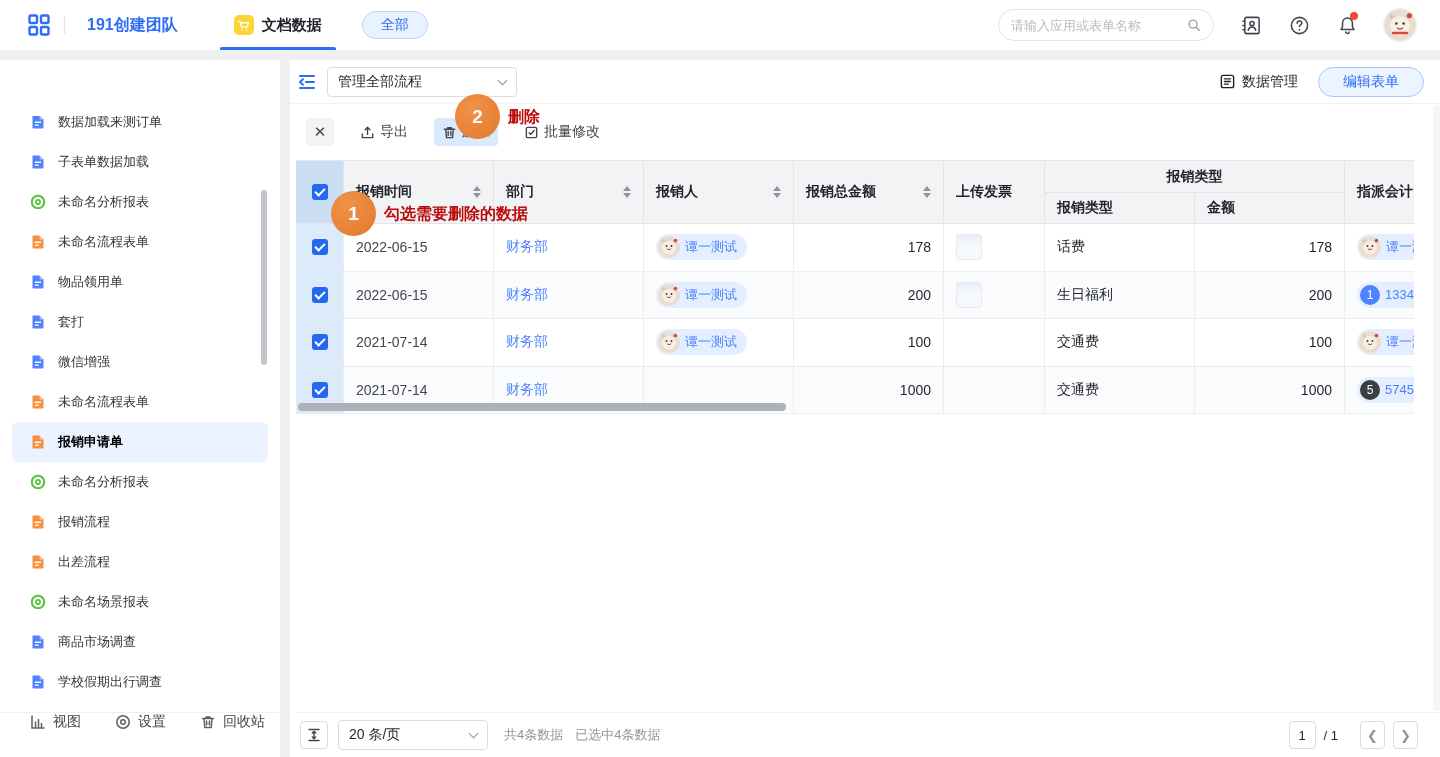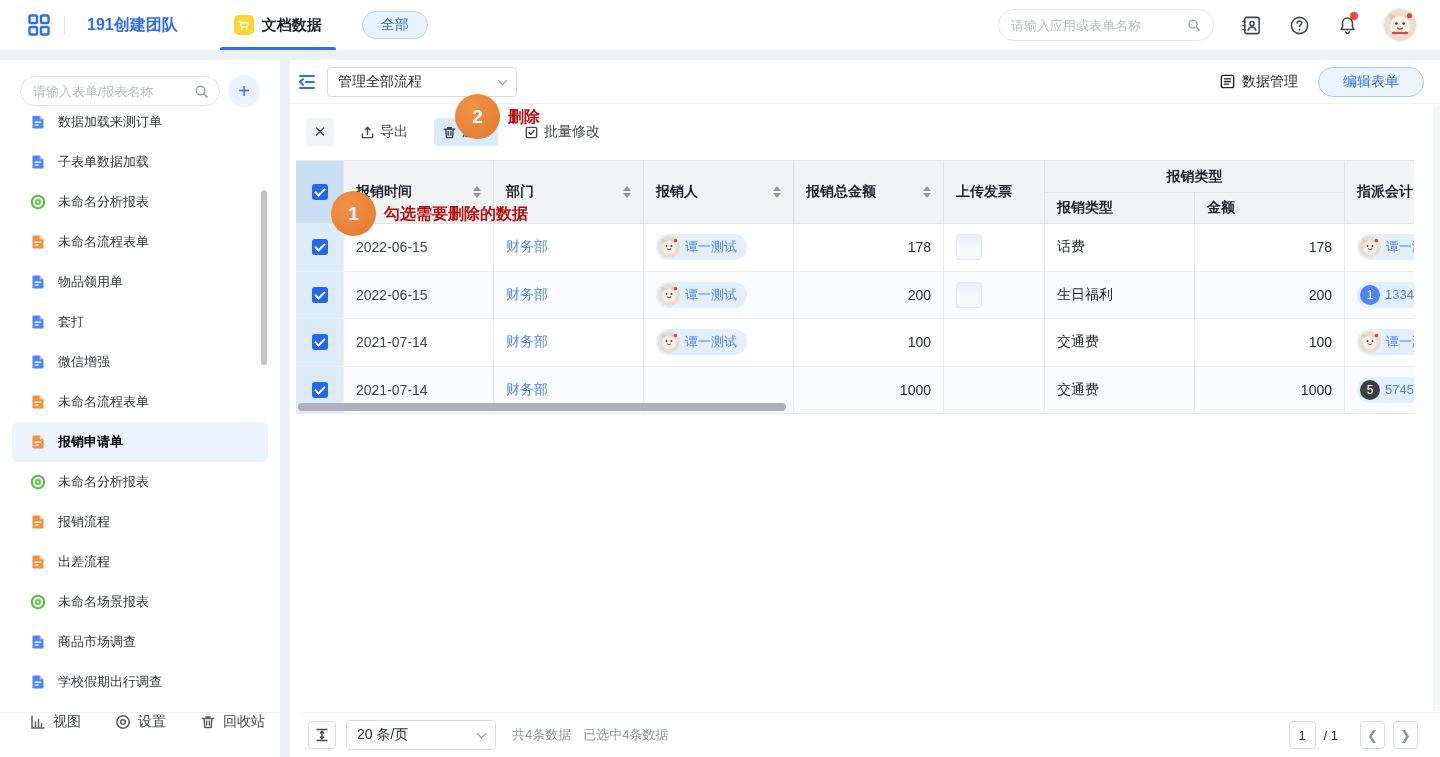--- a/index.html
+++ b/index.html
@@ -78,21 +78,21 @@
   .cnt.blue { background:#4e83fd; } .cnt.dark { background:#3b3e43; }
   .invoice-thumb { width:26px; height:26px; border:1px solid #e6e9ef; border-radius:3px; background:linear-gradient(180deg,#e8edf6 0%,#f3f6fb 35%,#fbfcfe 100%); box-shadow:inset 0 -9px 0 #f6f8fb; }
   .h-scrollthumb { position:absolute; top:343px; left:8px; width:488px; height:8px; border-radius:4px; background:#aeb1b9; cursor:pointer; }
   .v-scrolltrack { position:absolute; top:46px; bottom:46px; right:0; width:7px; background:#f5f6f8; }
 
   
   .anno-circle { position:absolute; width:45px; height:45px; border-radius:50%; background:radial-gradient(circle at 35% 30%, #f09247, #e2792d); color:#fff; font-size:19px; font-weight:bold; display:flex; align-items:center; justify-content:center; z-index:6; }
   .anno-text { position:absolute; color:#bc0b0b; font-size:16px; font-weight:bold; z-index:6; white-space:nowrap; }
 
   
-  .main-footer { position:absolute; left:12px; right:0; bottom:0; height:45px; border-top:1px solid #f1f2f5; display:flex; align-items:center; padding:0 22px 0 6px; background:#fff; }
+  .main-footer { position:absolute; left:4px; right:0; bottom:0; height:45px; border-top:1px solid #f1f2f5; display:flex; align-items:center; padding:0 22px 0 6px; background:#fff; }
   .rowheight-btn { width:28px; height:28px; border:1px solid #dadce1; border-radius:4px; display:flex; align-items:center; justify-content:center; cursor:pointer; }
   .pagesize-select { margin-left:10px; width:150px; height:30px; border:1px solid #dadce1; border-radius:4px; display:flex; align-items:center; padding:0 10px; font-size:14px; color:#1f2329; cursor:pointer; }
   .pagesize-select .lbl { flex:1; }
   .count-texts { margin-left:16px; display:flex; gap:12px; font-size:13px; color:#9096a0; }
   .pf-right { margin-left:auto; display:flex; align-items:center; gap:8px; }
   .page-input { width:27px; height:28px; border:1px solid #dadce1; border-radius:4px; text-align:center; font-size:13px; color:#1f2329; outline:none; }
   .page-total { font-size:13px; color:#1f2329; margin-right:14px; }
   .pg-btn { width:25px; height:28px; border:1px solid #dadce1; border-radius:4px; display:flex; align-items:center; justify-content:center; color:#8f959e; font-size:13px; cursor:pointer; background:#fff; }
 
   .chev { width:7px; height:7px; border-right:1.5px solid #8f959e; border-bottom:1.5px solid #8f959e; transform:rotate(45deg); margin-top:-3px; }
@@ -169,30 +169,20 @@
             <circle cx="19.6" cy="14.5" r="1.3" fill="#4c3a2a"></circle>
             <path d="M13.4 19q2.6 2.2 5.2 0" stroke="#c0392b" stroke-width="1.2" fill="none" stroke-linecap="round"></path>
             <circle cx="25.5" cy="6.5" r="2.6" fill="#d8463c"></circle>
             <path d="M9 24h14" stroke="#d8463c" stroke-width="2.4" stroke-linecap="round"></path>
           </svg>
       </div>
     </div>
   </div>
 
   <div class="sidebar">
-    <div class="side-top">
-      <div class="side-search">
-        <input placeholder="请输入表单/报表名称" style="">
-        <svg width="15" height="15" viewBox="0 0 16 16" fill="none" stroke="#9aa0a8" stroke-width="1.6">
-            <circle cx="7" cy="7" r="4.6"></circle>
-            <path d="M10.6 10.6 L14 14" stroke-linecap="round"></path>
-          </svg>
-      </div>
-      <div class="add-btn">+</div>
-    </div>
     <div class="side-list">
         <div class="side-item" style="margin-top: -14px;">
           <span class="ic">
             <svg width="16" height="16" viewBox="0 0 16 16">
               <path d="M2.5 2.6c0-.6.5-1.1 1.1-1.1h6l3.9 3.9v8c0 .6-.5 1.1-1.1 1.1H3.6c-.6 0-1.1-.5-1.1-1.1z" fill="#4e83fd"></path>
               <path d="M9.6 1.5l3.9 3.9H9.6z" fill="rgba(255,255,255,.5)"></path>
               <rect x="4.6" y="7.6" width="6.6" height="1.3" rx=".65" fill="#fff"></rect>
               <rect x="4.6" y="10.4" width="4.4" height="1.3" rx=".65" fill="#fff"></rect>
             </svg>
           </span>

